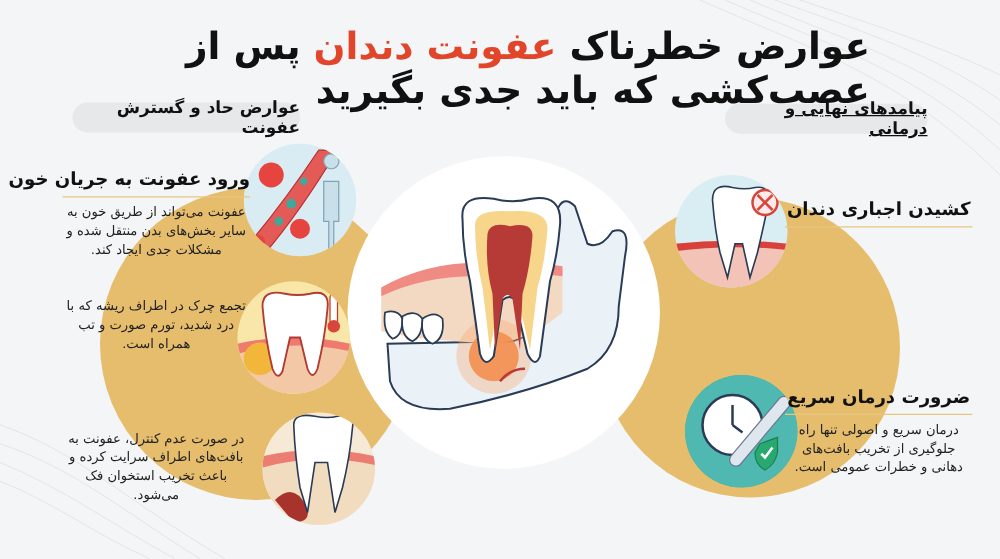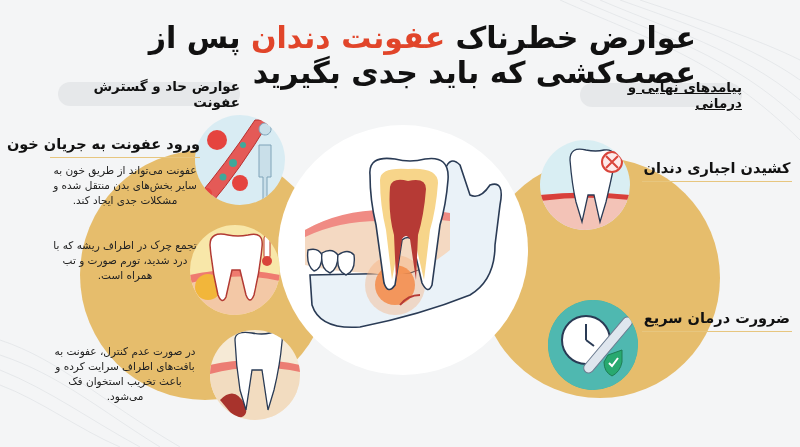--- a/index.html
+++ b/index.html
@@ -48,21 +48,21 @@
   }
   .card {
     position: absolute; width: 150px; text-align: center;
   }
   .card h3 {
     font-size: 14.5px; font-weight: bold; color: #111; padding-bottom: 5px;
     border-bottom: 1.5px solid #e7c67f; margin-bottom: 5px; white-space: nowrap;
   }
   .card p { font-size: 10.5px; line-height: 15px; color: #222; }
   .card-l { left: 50px; }
-  .card-r { left: 642px; }
+  .card-r { left: 628px; }
 </style>
 </head>
 <body>
 
 <svg class="bg-lines" width="800" height="447" viewBox="0 0 800 447">
   <g fill="none" stroke="#dcdfe2" stroke-width="0.6">
     <path d="M560 0 C 650 40, 720 60, 800 140"></path>
     <path d="M580 0 C 660 35, 730 55, 800 120"></path>
     <path d="M600 0 C 670 30, 740 50, 800 100"></path>
     <path d="M620 0 C 690 25, 750 45, 800 80"></path>
@@ -168,13 +168,14 @@
     <circle cx="45" cy="45" r="45" fill="#4fb8b0"></circle>
     <circle cx="38" cy="40" r="24" fill="#fff" stroke="#2a3b55" stroke-width="2"></circle>
     <path d="M38 40 L38 24 M38 40 L46 46" stroke="#2a3b55" stroke-width="2"></path>
     <rect x="55" y="10" width="10" height="70" rx="5" transform="rotate(40 60 45)" fill="#dfe6ee" stroke="#6c7c90"></rect>
     <path d="M60 55 L74 50 L74 62 Q72 72 64 76 Q56 72 56 62 Z" fill="#28a96f" stroke="#1e7e54"></path>
     <path d="M61 63 L64 66 L70 58" stroke="#fff" stroke-width="2" fill="none"></path>
   </svg>
 </div>
 <div class="card card-r" style="top:310px;">
   <h3>ضرورت درمان سریع</h3>
+  <p>درمان سریع و اصولی تنها راه جلوگیری از تخریب بافت‌های دهانی و خطرات عمومی است.</p>
 </div>
 
 </body></html>

